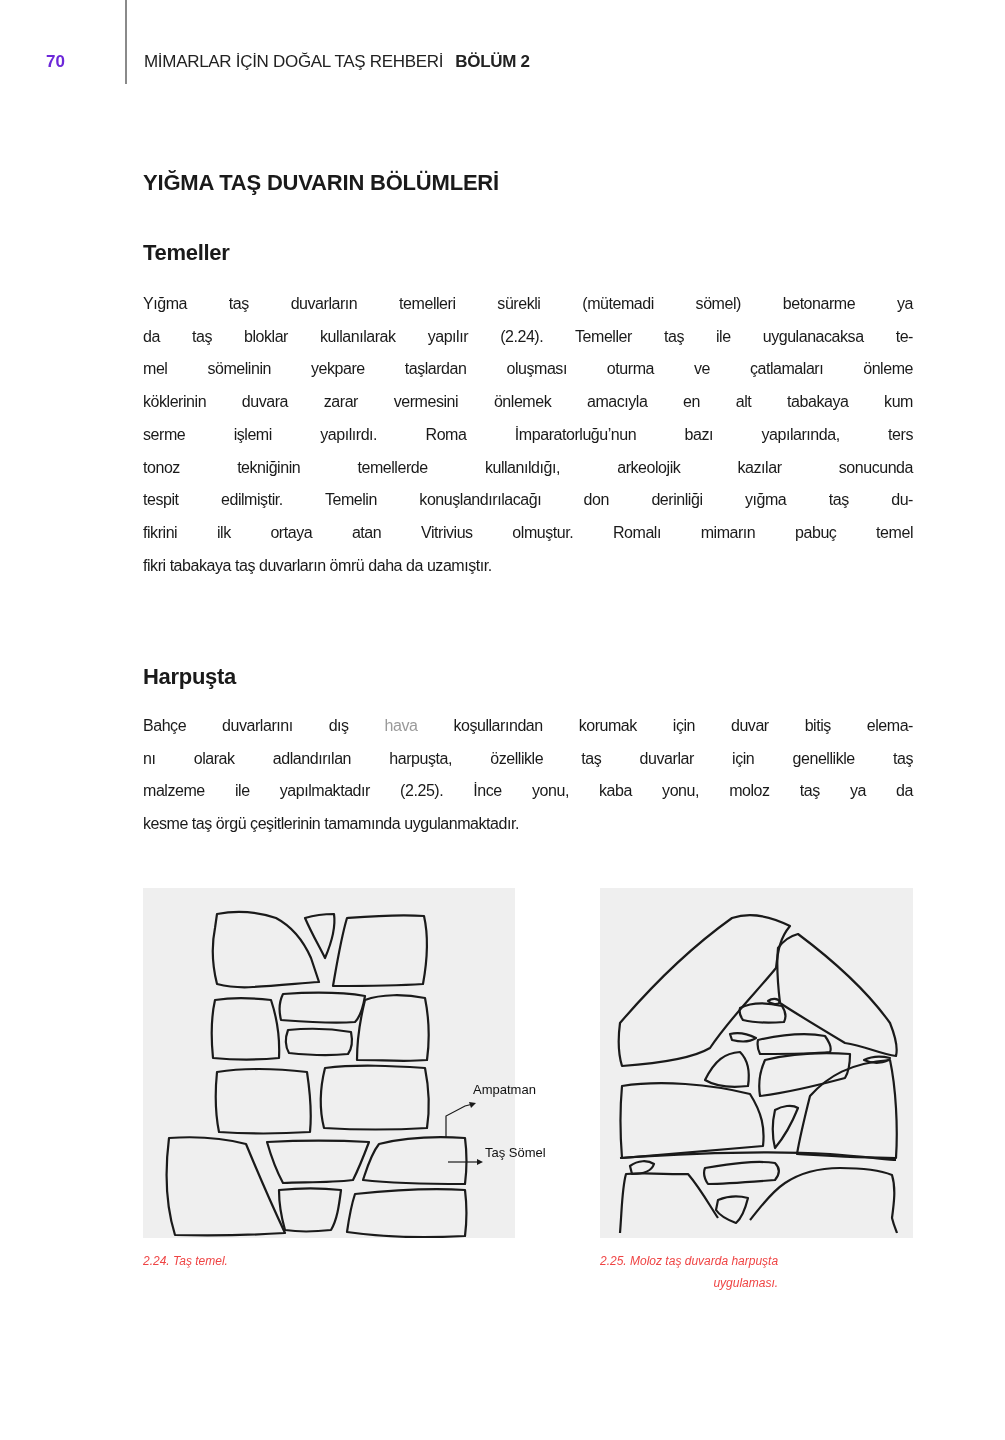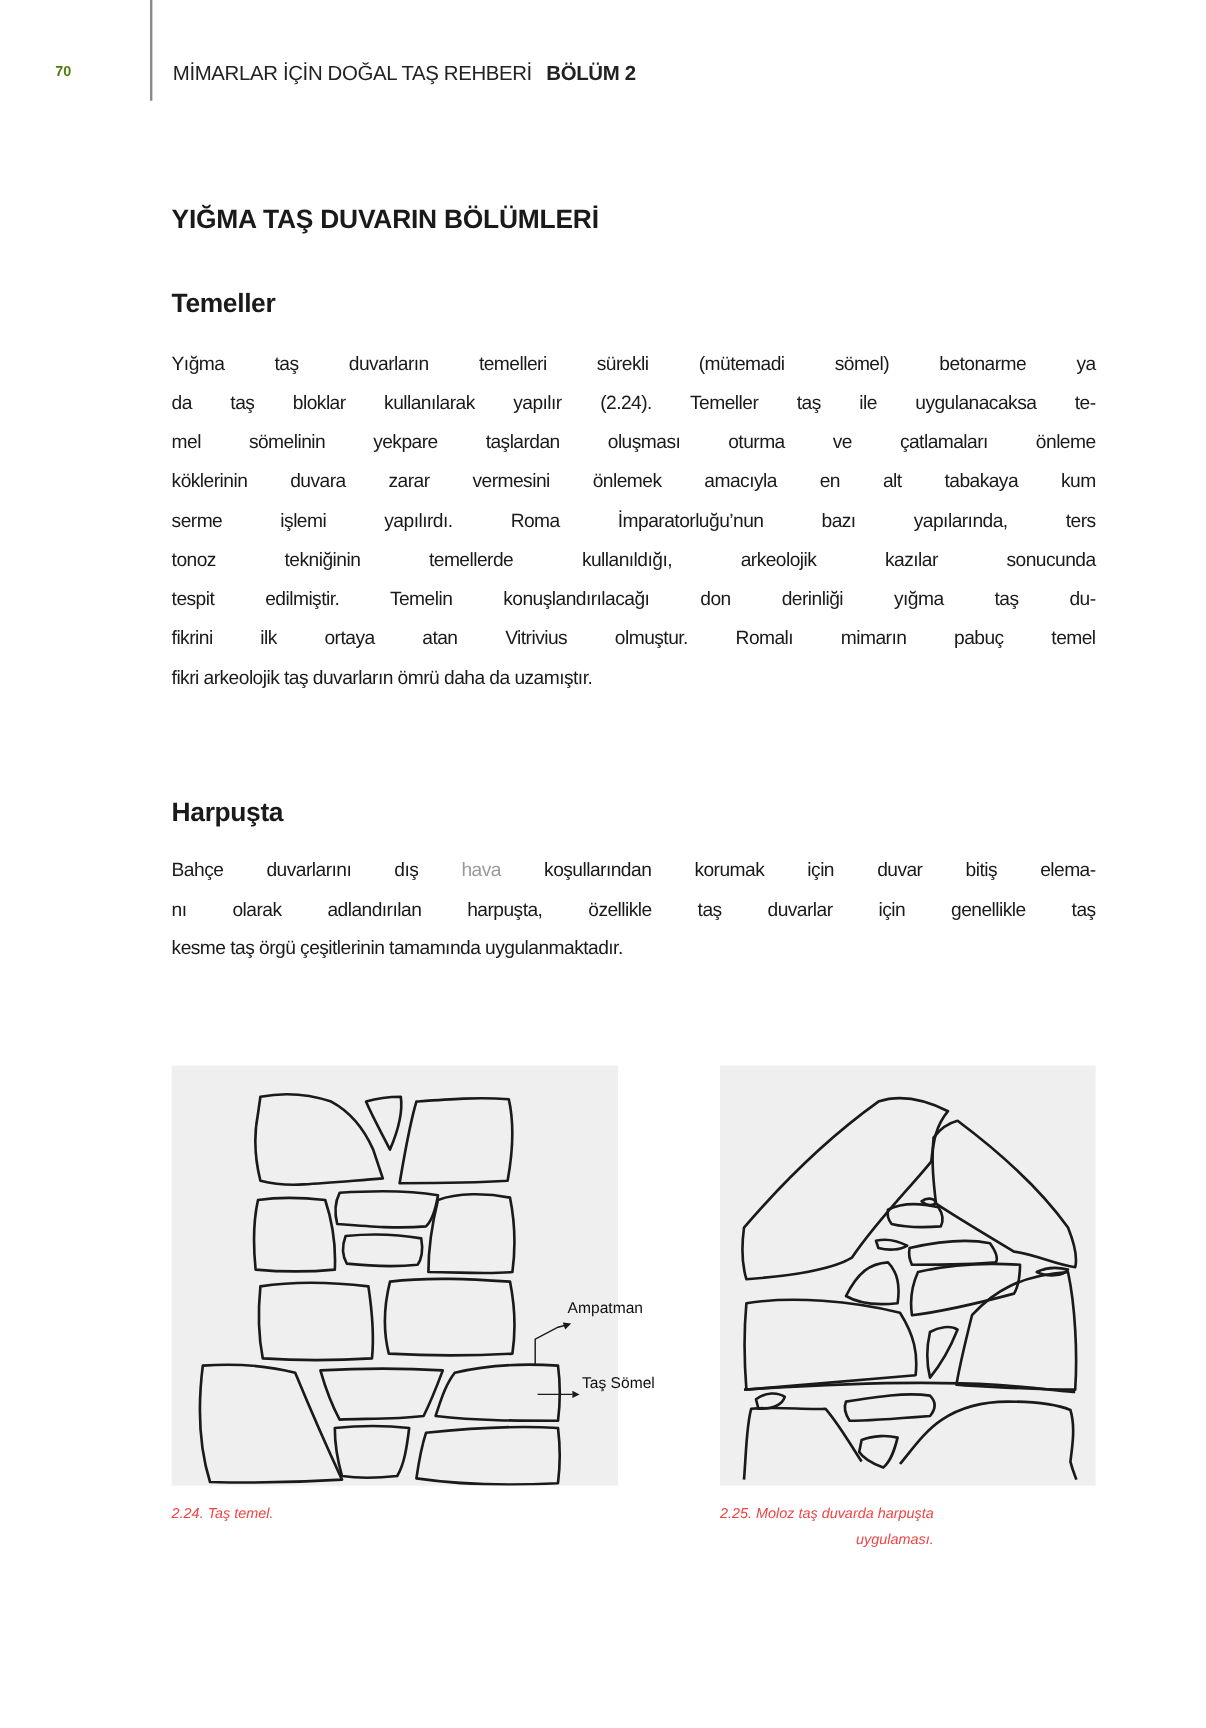--- a/index.html
+++ b/index.html
@@ -1,19 +1,19 @@
 <!DOCTYPE html>
 <html><head>
 <meta charset="utf-8">
 <style>
   html, body { margin: 0; padding: 0; background: #ffffff; }
   body { width: 1005px; height: 1440px; position: relative; overflow: hidden;
          font-family: "Liberation Sans", "DejaVu Sans", sans-serif; color: #1a1a1a; }
   .header-rule { position: absolute; left: 125px; top: 0; width: 2px; height: 84px; background: #8a8a8a; }
-  .page-number { position: absolute; left: 46px; top: 52px; font-size: 12px; color: #4d7c0f; font-weight: bold; }
+  .page-number { position: absolute; left: 46px; top: 52px; font-size: 17px; color: #6d28d9; font-weight: bold; }
   .running-head { position: absolute; left: 144px; top: 52px; font-size: 17px; color: #222; letter-spacing: -0.3px; }
   .running-head .chapter { font-weight: bold; margin-left: 12px; }
   .section-title { position: absolute; left: 143px; top: 170px; font-size: 22px; font-weight: bold; letter-spacing: -0.2px; }
   .subhead { position: absolute; left: 143px; font-size: 22px; font-weight: bold; letter-spacing: -0.3px; }
   .para { position: absolute; left: 143px; width: 770px; font-size: 16px; line-height: 32.7px; text-align: justify; letter-spacing: -0.45px; color: #1a1a1a; }
   .para .line { display: block; white-space: nowrap; text-align: justify; text-align-last: justify; }
   .para .line.last { text-align-last: left; }
   .faded { color: #9a9a9a; }
   .figure { position: absolute; background: #efefef; }
   .figure svg { display: block; }
@@ -34,27 +34,28 @@
 <div class="subhead" style="top:240px">Temeller</div>
 <div class="para" style="top:288px">
   <span class="line">Yığma taş duvarların temelleri sürekli (mütemadi sömel) betonarme ya</span>
   <span class="line">da taş bloklar kullanılarak yapılır (2.24). Temeller taş ile uygulanacaksa te-</span>
   <span class="line">mel sömelinin yekpare taşlardan oluşması oturma ve çatlamaları önleme</span>
   <span class="line">köklerinin duvara zarar vermesini önlemek amacıyla en alt tabakaya kum</span>
   <span class="line">serme işlemi yapılırdı. Roma İmparatorluğu’nun bazı yapılarında, ters</span>
   <span class="line">tonoz tekniğinin temellerde kullanıldığı, arkeolojik kazılar sonucunda</span>
   <span class="line">tespit edilmiştir. Temelin konuşlandırılacağı don derinliği yığma taş du-</span>
   <span class="line">fikrini ilk ortaya atan Vitrivius olmuştur. Romalı mimarın pabuç temel</span>
-  <span class="line last">fikri arkeolojik taş duvarların ömrü daha da uzamıştır.</span>
+  <span class="line last">fikri tabakaya taş duvarların ömrü daha da uzamıştır.</span>
 </div>
 
 <div class="subhead" style="top:664px">Harpuşta</div>
 <div class="para" style="top:710px">
   <span class="line"><span>Bahçe duvarlarını dış </span><span class="faded">hava</span><span> koşullarından korumak için duvar bitiş elema-</span></span>
   <span class="line">nı olarak adlandırılan harpuşta, özellikle taş duvarlar için genellikle taş</span>
+  <span class="line">malzeme ile yapılmaktadır (2.25). İnce yonu, kaba yonu, moloz taş ya da</span>
   <span class="line last">kesme taş örgü çeşitlerinin tamamında uygulanmaktadır.</span>
 </div>
 
 <div class="figure" style="left:143px; top:888px; width:372px; height:350px;">
   <svg width="434" height="350" viewBox="0 0 434 350">
     <g fill="none" stroke="#1a1a1a" stroke-width="2.2" stroke-linejoin="round">
       <path d="M74,26 C95,22 115,24 133,30 C148,38 160,52 168,70 L176,94 C150,96 130,98 110,99 C95,100 82,98 74,96 C70,80 68,60 72,40 Z"></path>
       <path d="M162,30 C172,27 182,26 191,26 C193,40 188,56 182,70 C176,58 168,44 162,30 Z"></path>
       <path d="M204,30 C230,28 255,26 281,28 C286,50 284,74 280,96 C250,98 220,98 190,98 C194,75 198,50 204,30 Z"></path>
       <path d="M72,112 C92,109 110,110 128,112 C134,130 137,150 136,170 C115,172 92,172 70,170 C68,150 68,130 72,112 Z"></path>

